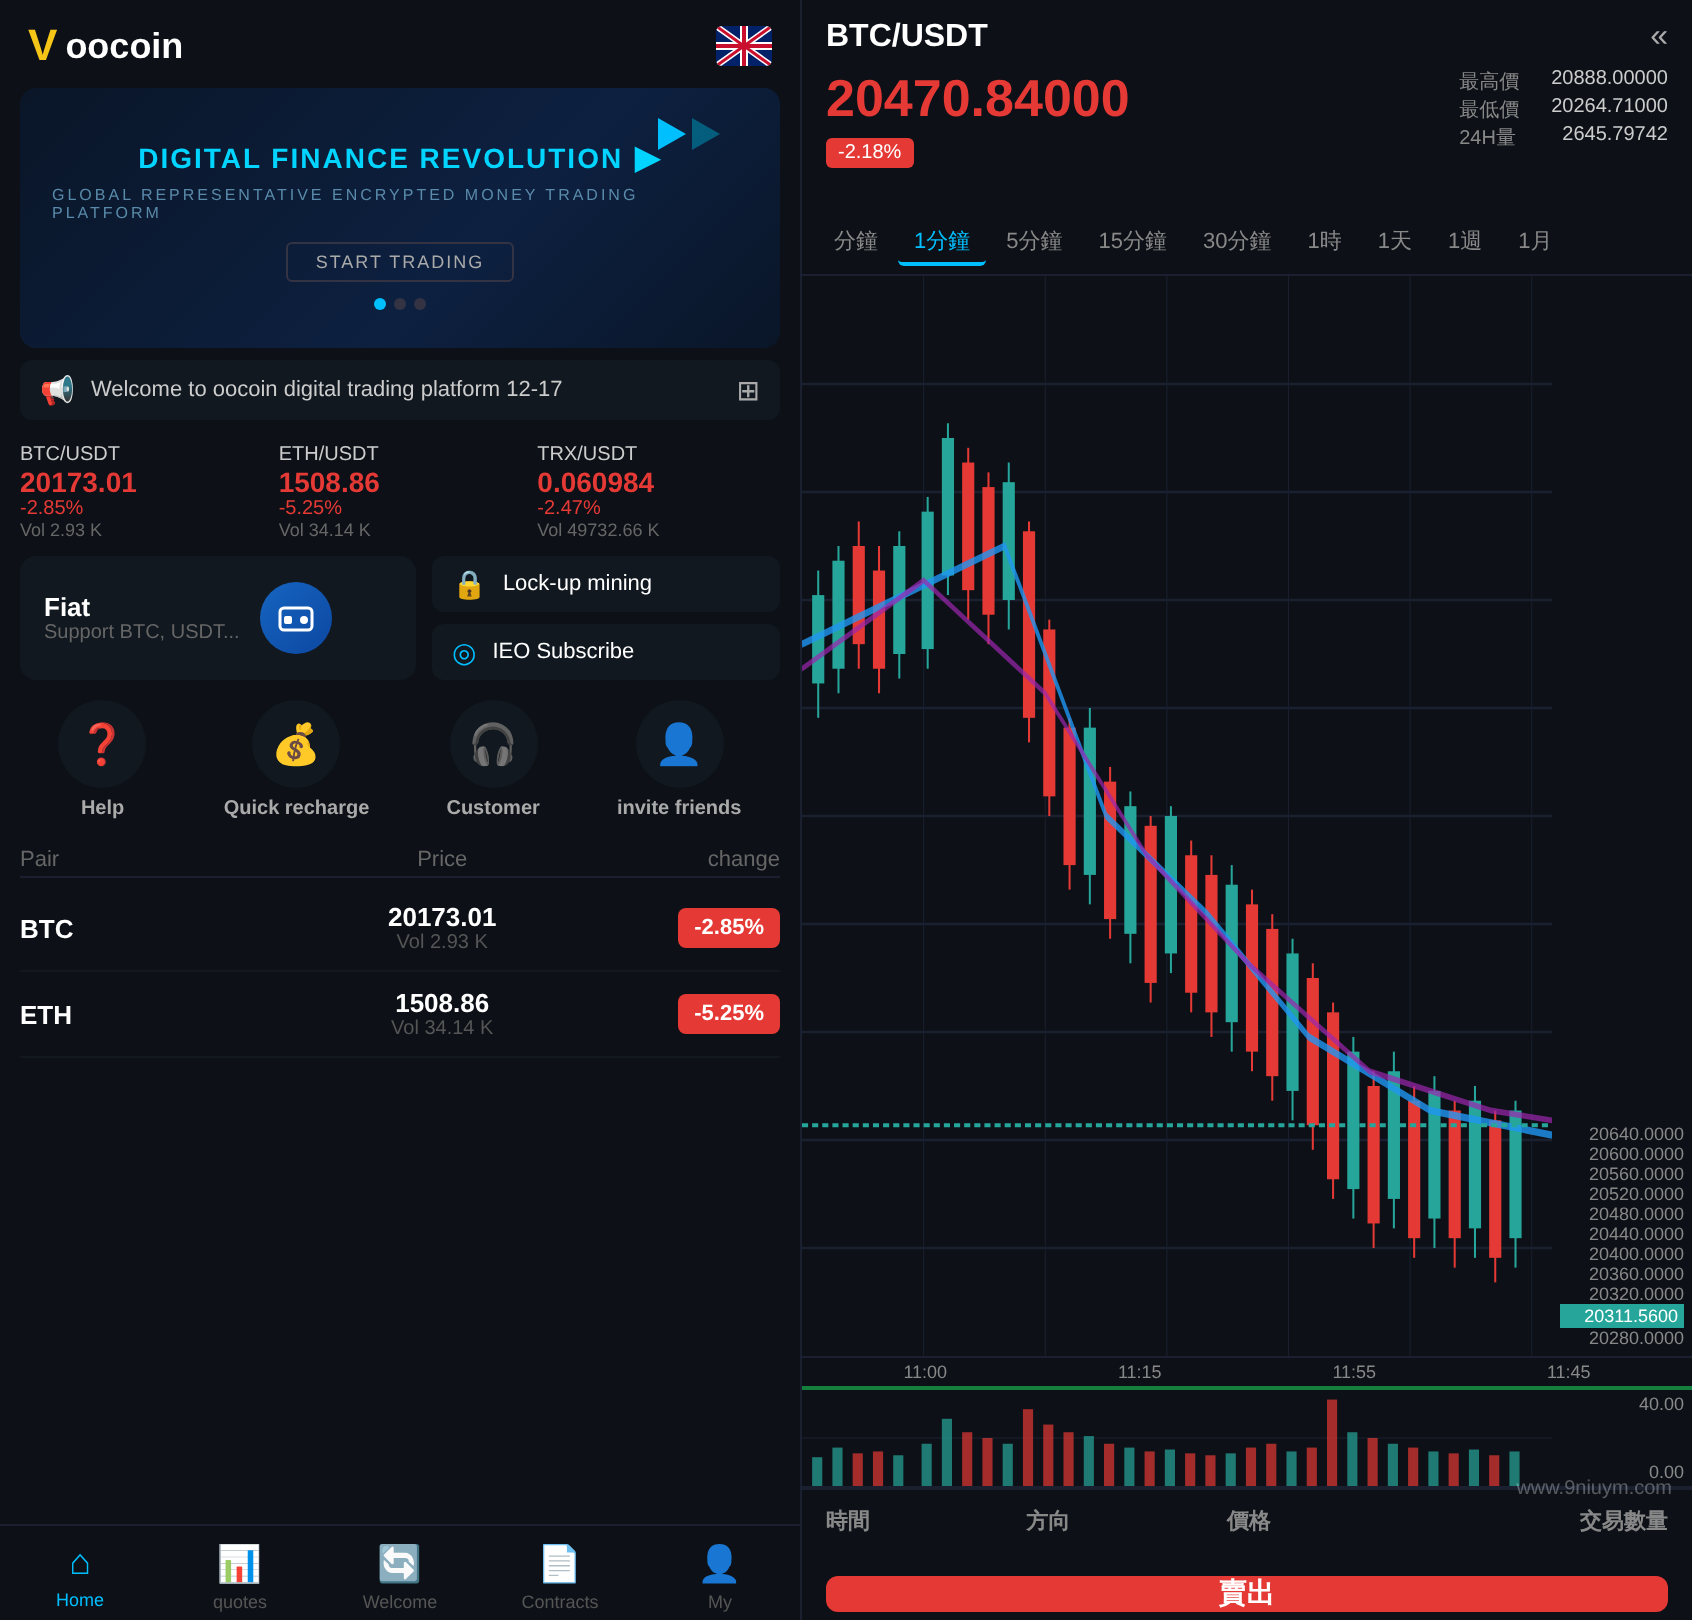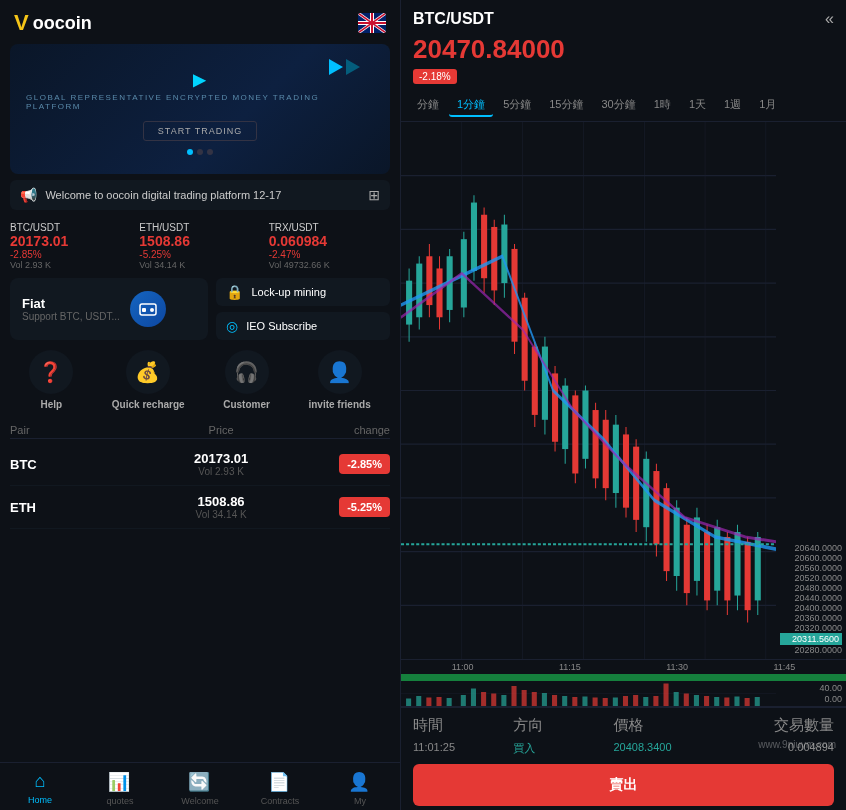--- a/index.html
+++ b/index.html
@@ -377,20 +377,21 @@
       padding: 4px 8px;
       gap: 2px;
       border-bottom: 1px solid #1a2030;
     }
     .time-tab {
       padding: 3px 8px;
       font-size: 11px;
       color: #888;
       border-radius: 3px;
       cursor: pointer;
+      margin-top: 16px;
     }
     .time-tab.active {
       color: #00bfff;
       border-bottom: 2px solid #00bfff;
     }
 
     
     .ohlc-bar {
       display: flex;
       gap: 8px;
@@ -468,23 +469,24 @@
       padding: 8px 12px 4px;
     }
     .trade-title {
       color: #fff;
       font-size: 14px;
       font-weight: 700;
       margin-bottom: 8px;
     }
     .trade-header {
       display: flex;
-      font-size: 15px;
+      font-size: 11px;
       color: #888;
-      margin-bottom: 6px;
+      margin-bottom: 20px;
+      font-weight: bold;
     }
     .th-time { flex: 1; }
     .th-dir { flex: 1; }
     .th-price { flex: 1.2; }
     .th-amount { flex: 1; text-align: right; }
 
     .trade-row {
       display: flex;
       font-size: 11px;
       margin-bottom: 4px;
@@ -510,21 +512,20 @@
       font-size: 14px;
       font-weight: 700;
       cursor: pointer;
     }
     .sell-btn {
       flex: 1;
       background: #e53935;
       color: #fff;
       border: none;
       border-radius: 6px;
-      padding: 12px;
       font-size: 14px;
       font-weight: 700;
       cursor: pointer;
     }
 
     
     .watermark {
       position: absolute;
       bottom: 60px;
       right: 10px;
@@ -568,20 +569,21 @@
       </svg>
     </div>
   </div>
 
   <div class="banner">
     <div class="banner-triangles">
       <div class="tri"></div>
       <div class="tri tri2"></div>
     </div>
     <div class="banner-title">
+      <span>DIGITAL FINANCE REVOLUTION</span>
       <span style="color:#00d4ff; font-size:16px;">▶</span>
     </div>
     <div class="banner-subtitle">GLOBAL REPRESENTATIVE ENCRYPTED MONEY TRADING PLATFORM</div>
     <button class="banner-btn">START TRADING</button>
     <div class="banner-dots">
       <div class="dot active"></div>
       <div class="dot"></div>
       <div class="dot"></div>
     </div>
   </div>
@@ -726,20 +728,34 @@
 
   <div class="chart-header">
     <span class="chart-pair">BTC/USDT</span>
     <span class="back-icon">«</span>
   </div>
 
   <div class="price-section">
     <div>
       <div class="big-price">20470.84000</div>
       <span class="price-badge">-2.18%</span>
+    </div>
+    <div class="price-stats">
+      <div style="display:flex; justify-content:space-between; gap:16px;">
+        <span class="stat-label">最高價</span>
+        <span class="stat-value">20888.00000</span>
+      </div>
+      <div style="display:flex; justify-content:space-between; gap:16px;">
+        <span class="stat-label">最低價</span>
+        <span class="stat-value">20264.71000</span>
+      </div>
+      <div style="display:flex; justify-content:space-between; gap:16px;">
+        <span class="stat-label">24H量</span>
+        <span class="stat-value">2645.79742</span>
+      </div>
     </div>
   </div>
 
   <div class="time-tabs">
     <span class="time-tab">分鐘</span>
     <span class="time-tab active">1分鐘</span>
     <span class="time-tab">5分鐘</span>
     <span class="time-tab">15分鐘</span>
     <span class="time-tab">30分鐘</span>
     <span class="time-tab">1時</span>
@@ -868,25 +884,25 @@
       <span class="ps-label">20360.0000</span>
       <span class="ps-label">20320.0000</span>
       <span class="ps-label current-price-line" style="position:relative;background:#26a69a;color:#fff;font-size:9px;padding:1px 3px;">20311.5600</span>
       <span class="ps-label">20280.0000</span>
     </div>
   </div>
 
   <div class="time-axis">
     <span class="ta-label">11:00</span>
     <span class="ta-label">11:15</span>
-    <span class="ta-label">11:30</span>
+    <span class="ta-label">11:55</span>
     <span class="ta-label">11:45</span>
   </div>
 
-  <div class="volume-area" style="position:relative; height:32px; border-top:7px solid #15803d;">
+  <div class="volume-area" style="position:relative; height:50px; border-top:2px solid #15803d;">
     <svg style="position:absolute;left:0;top:0;width:calc(100% - 70px);height:100%;" viewBox="0 0 370 50" preserveAspectRatio="none">
       <rect width="370" height="50" fill="#0d1117"></rect>
       <line x1="0" y1="25" x2="370" y2="25" stroke="#1a2030" stroke-width="0.5"></line>
 
       <rect x="5" y="35" width="5" height="15" fill="#26a69a" opacity="0.7"></rect>
       <rect x="15" y="30" width="5" height="20" fill="#26a69a" opacity="0.7"></rect>
       <rect x="25" y="33" width="5" height="17" fill="#e53935" opacity="0.7"></rect>
       <rect x="35" y="32" width="5" height="18" fill="#e53935" opacity="0.7"></rect>
       <rect x="45" y="34" width="5" height="16" fill="#26a69a" opacity="0.7"></rect>
       <rect x="59" y="28" width="5" height="22" fill="#26a69a" opacity="0.7"></rect>
@@ -926,26 +942,20 @@
     </div>
   </div>
 
   <div class="trade-section" style="position:relative;">
     <div class="trade-header">
       <span class="th-time">時間</span>
       <span class="th-dir">方向</span>
       <span class="th-price">價格</span>
       <span class="th-amount">交易數量</span>
     </div>
-    <div class="trade-row">
-      <span class="tr-time">11:01:25</span>
-      <span class="tr-dir">買入</span>
-      <span class="tr-price">20408.3400</span>
-      <span class="tr-amount">0.004894</span>
-    </div>
 
     <div class="watermark">www.9niuym.com</div>
 
     <div class="trade-buttons">
       <button class="sell-btn">賣出</button>
     </div>
   </div>
 
 </div>
 

